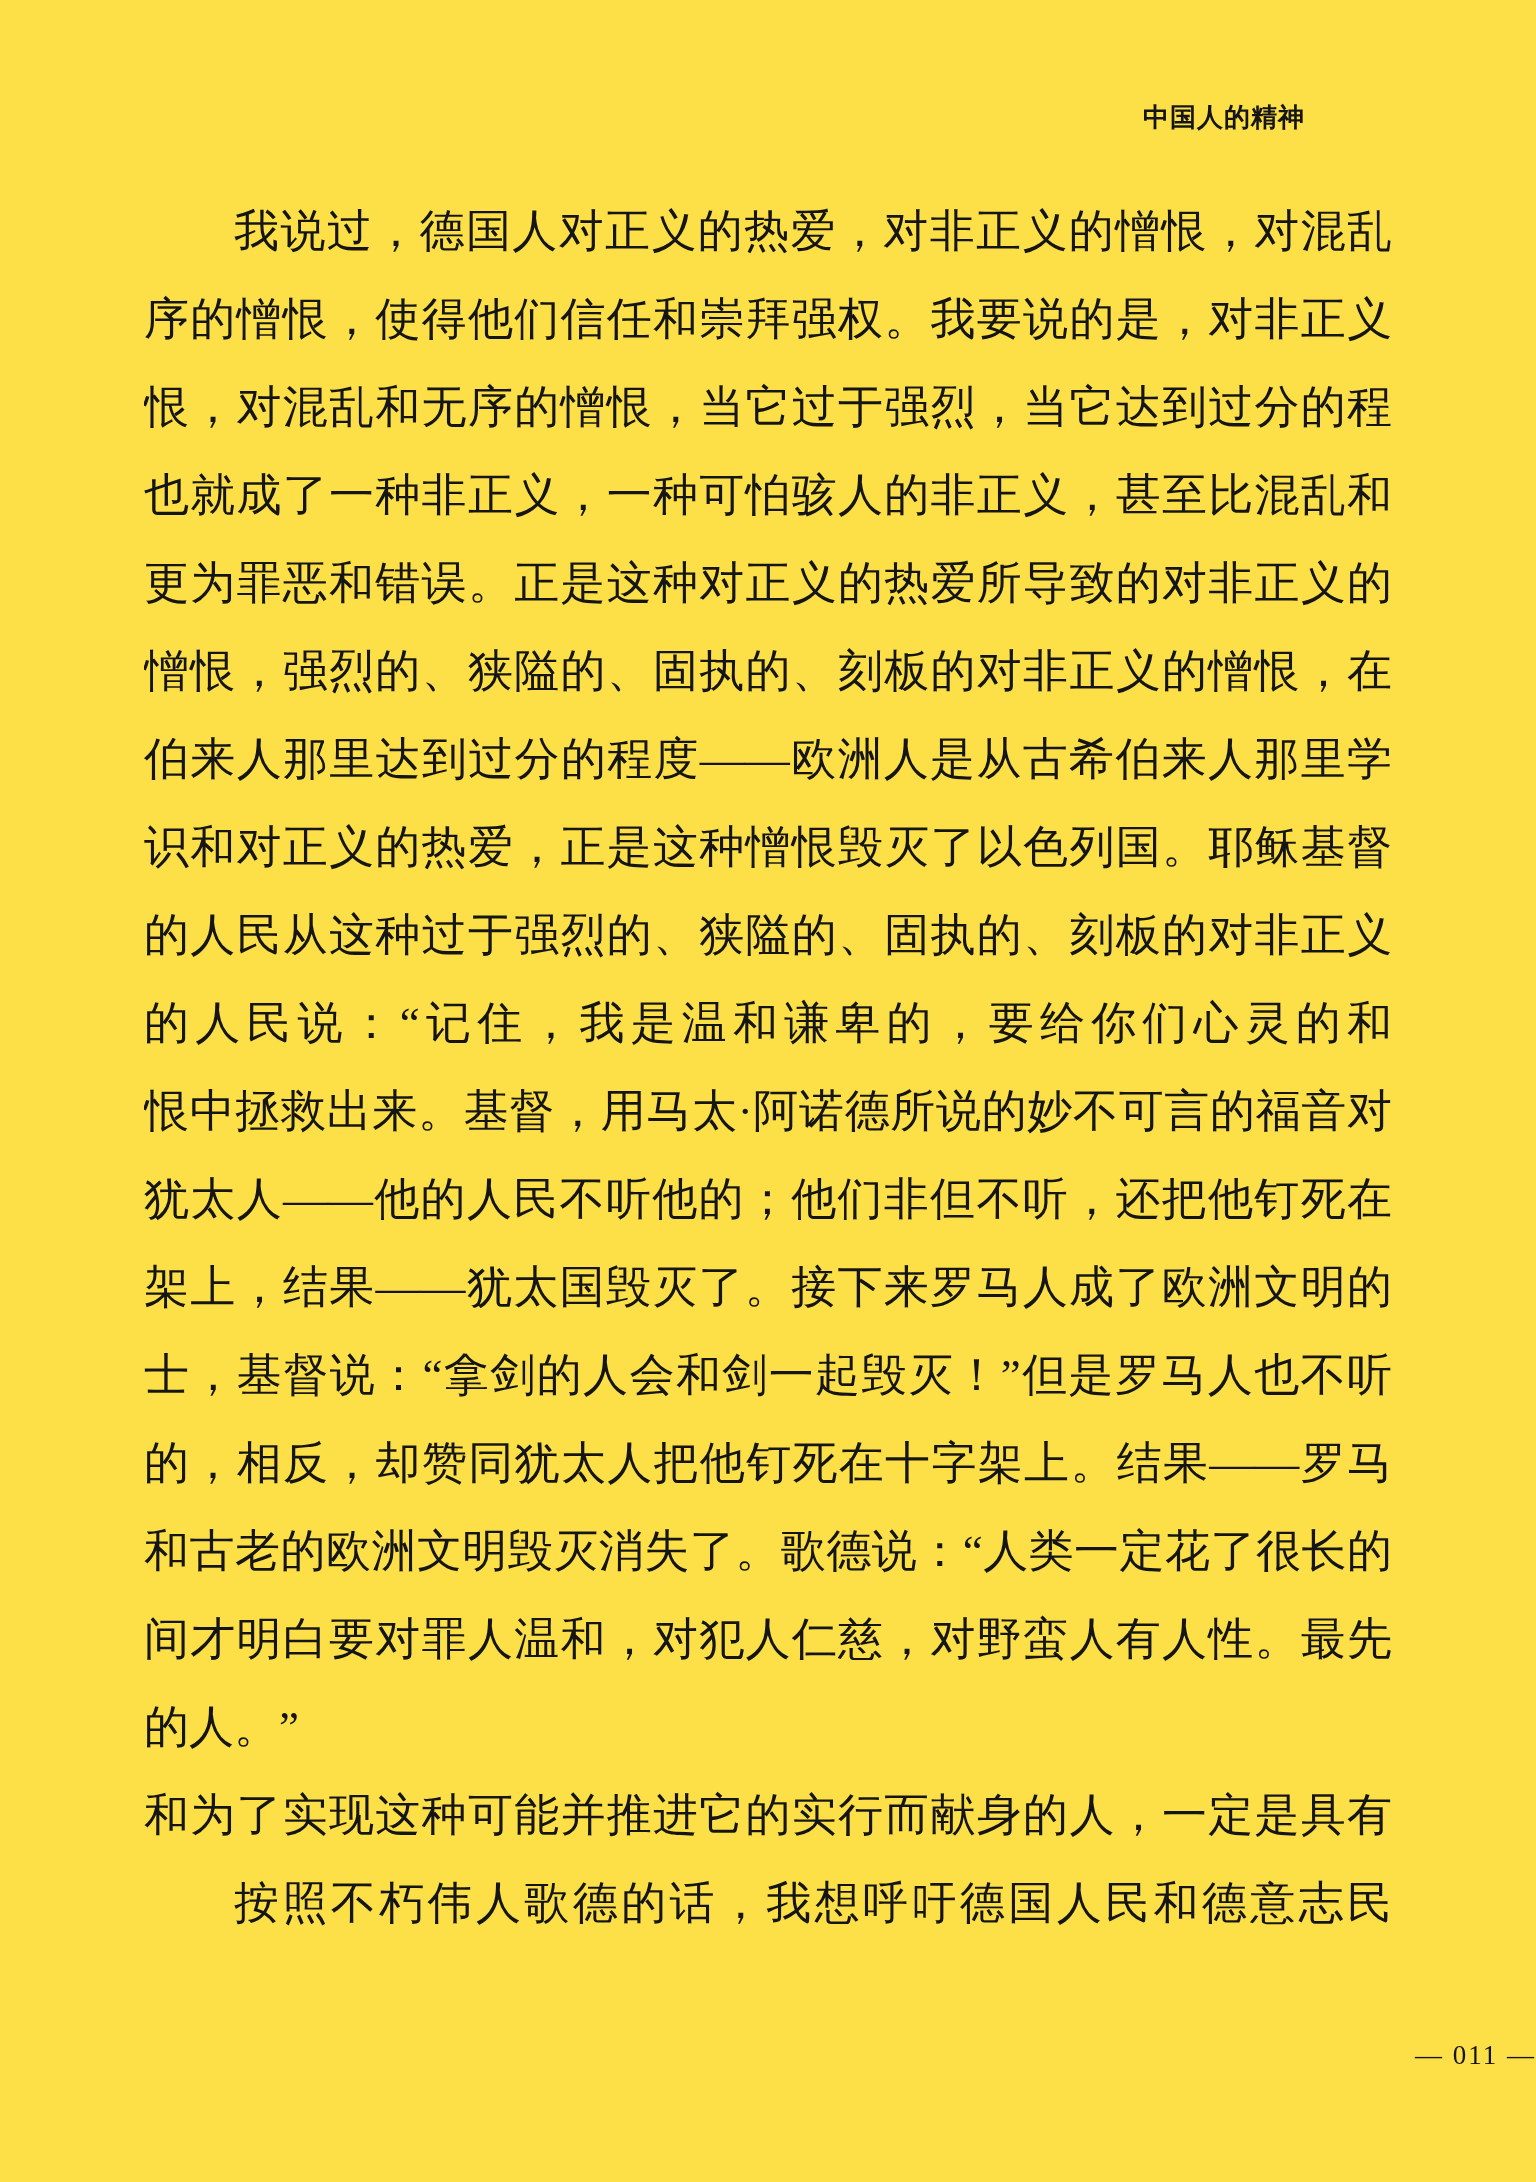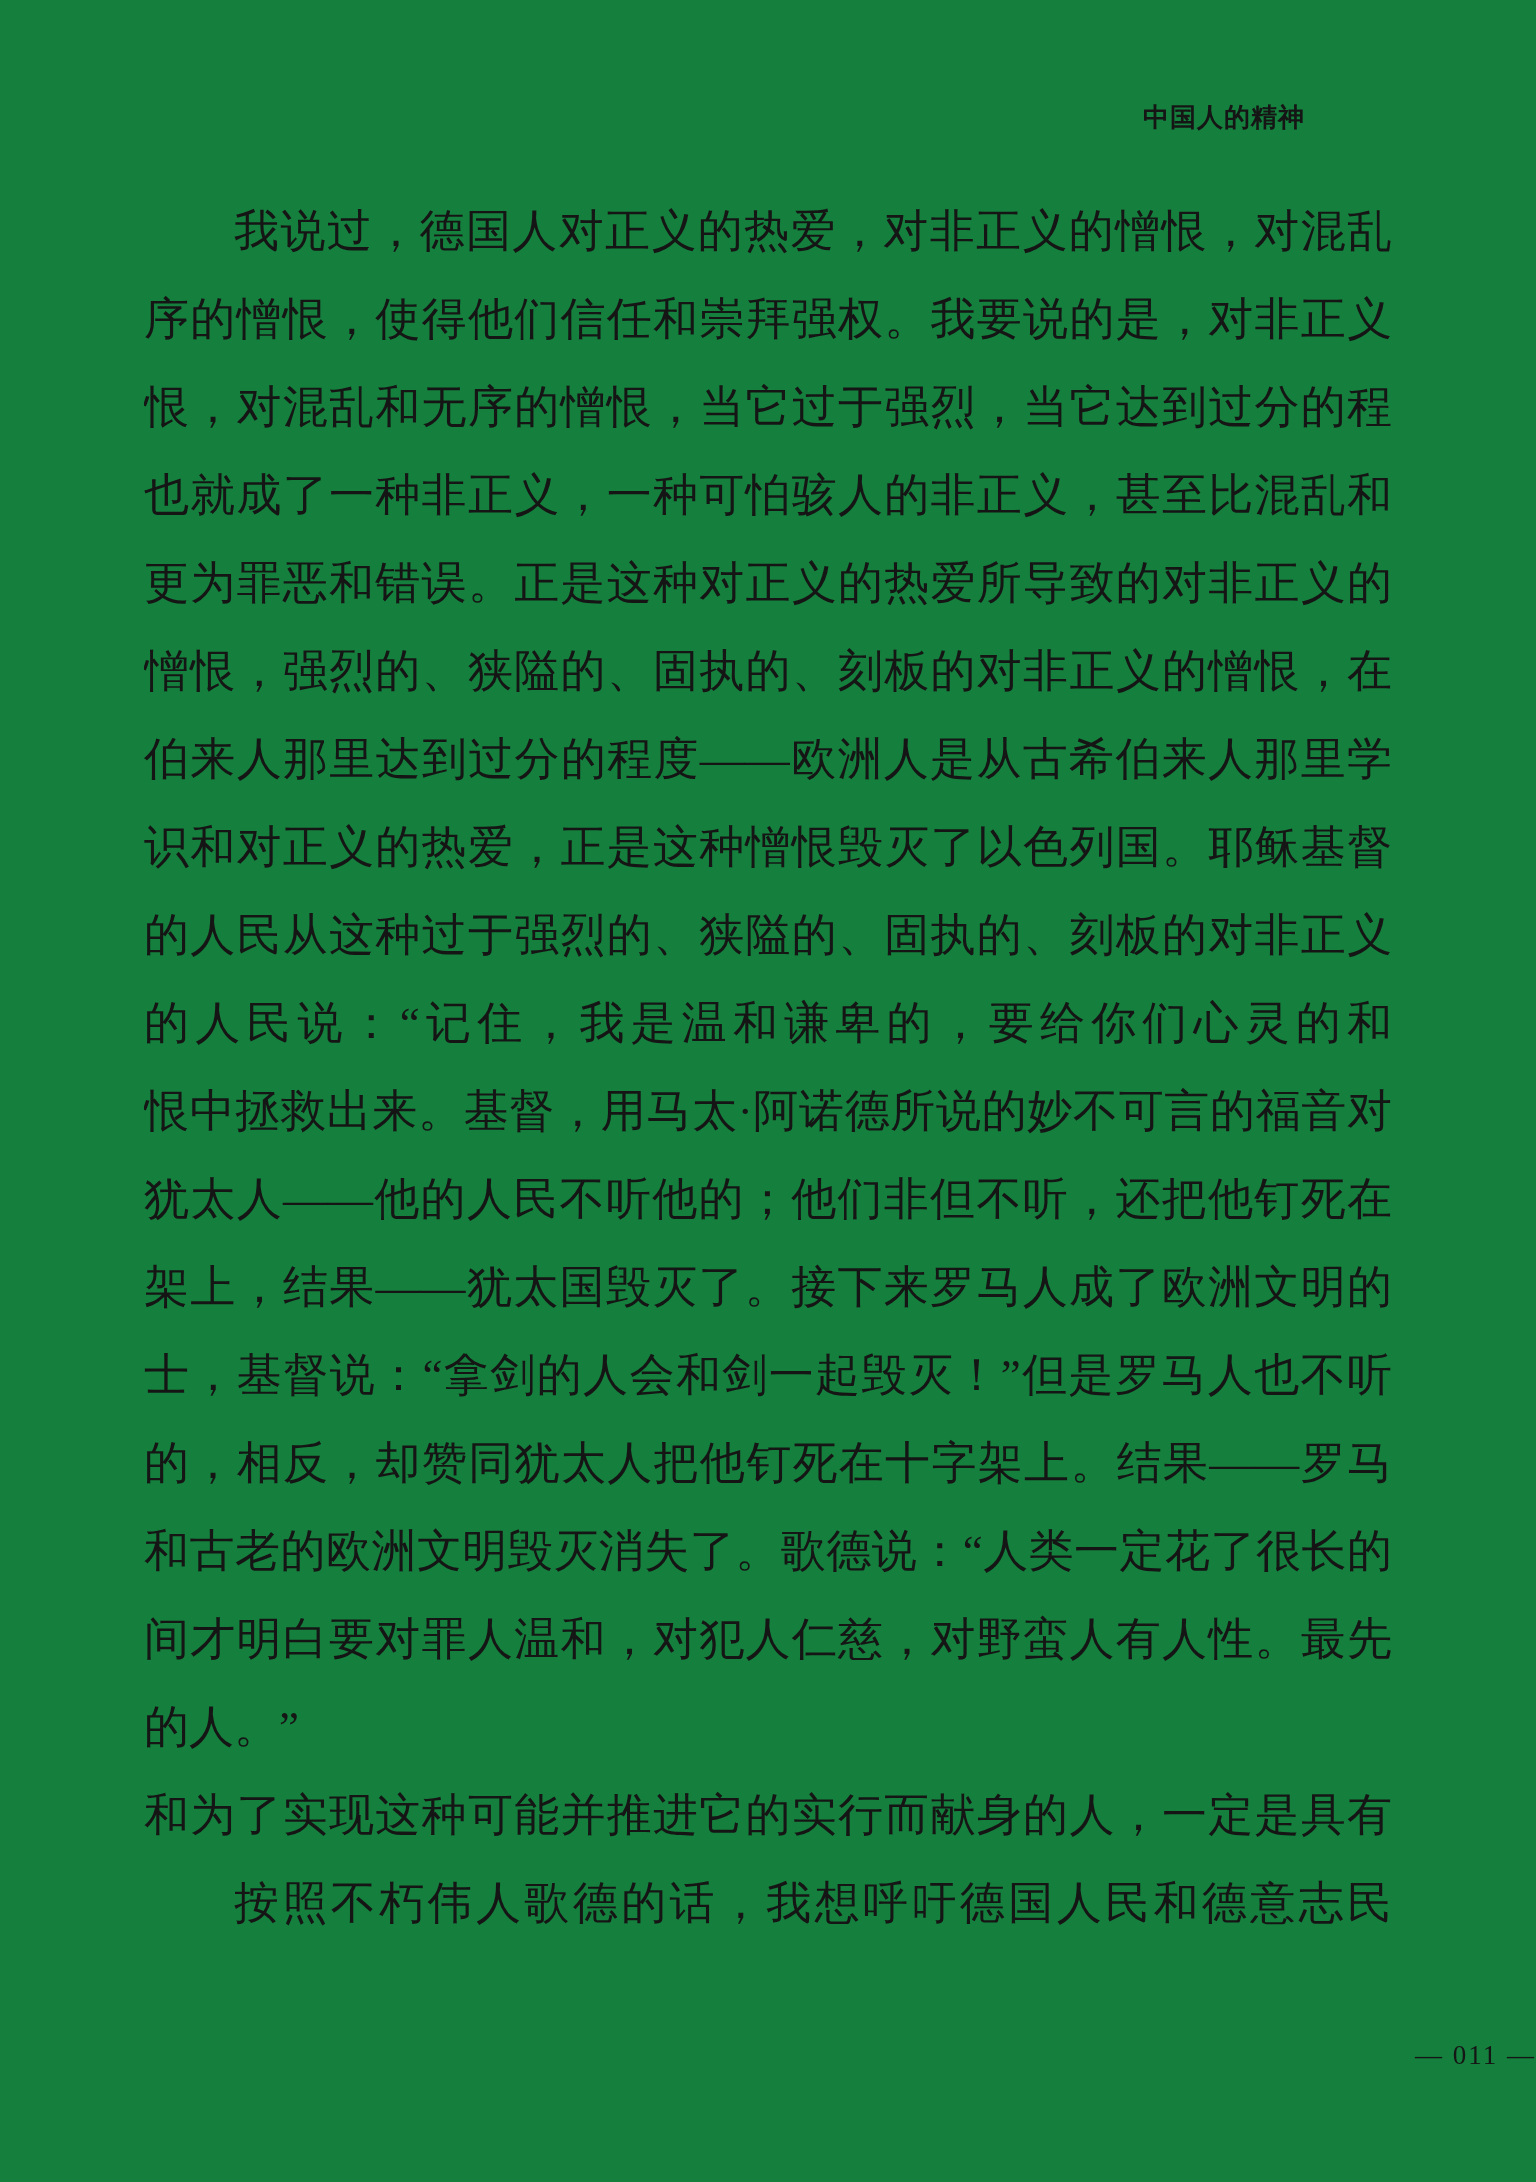--- a/index.html
+++ b/index.html
@@ -4,21 +4,21 @@
 <style>
   html, body {
     margin: 0;
     padding: 0;
     background: #e8e8e8;
   }
   .page {
     position: relative;
     width: 1536px;
     height: 2182px;
-    background: #15803d;
+    background: #fde047;
     color: #151515;
     font-family: "Liberation Serif", "DejaVu Serif", serif;
     overflow: hidden;
     margin: 0 auto;
   }
   .running-header {
     position: absolute;
     top: 100px;
     right: 231px;
     font-size: 26px;

